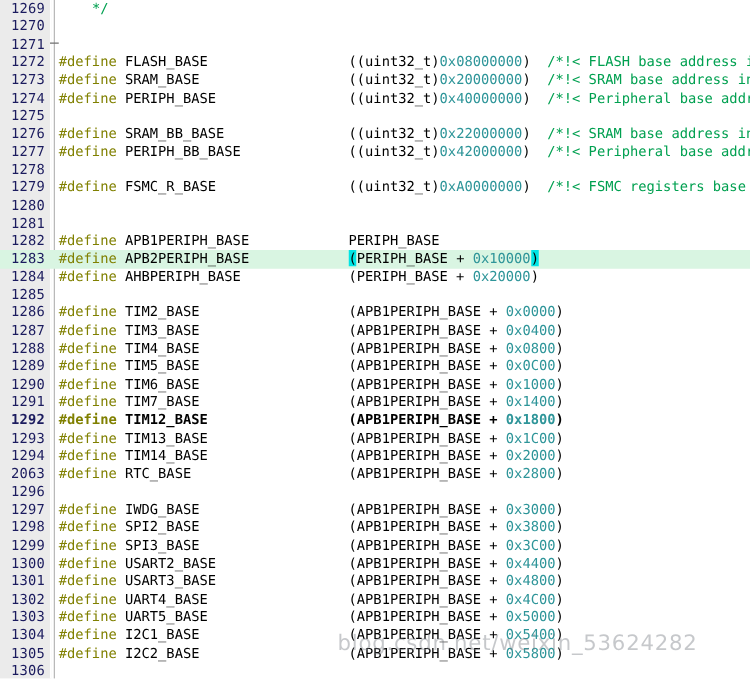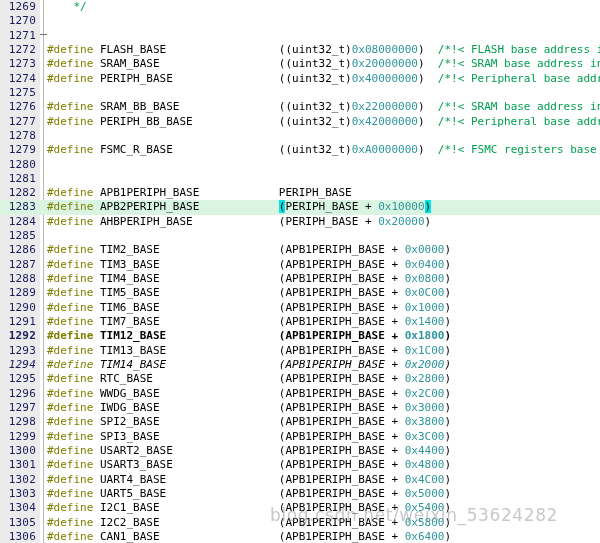--- a/index.html
+++ b/index.html
@@ -115,28 +115,28 @@
       <div class="line" style="top: 214.8px; position: absolute; left: 0px; width: 600px;"><span class="ln">1284</span><span class="code"><span class="kw">#define </span><span class="id">AHBPERIPH_BASE</span><span class="punc">             </span><span class="punc">(</span><span class="id">PERIPH_BASE + </span><span class="num">0x20000</span><span class="punc">)</span></span></div>
       <div class="line" style="top: 229.12px; position: absolute; left: 0px; width: 600px;"><span class="ln">1285</span><span class="code"></span></div>
       <div class="line" style="top: 243.44px; position: absolute; left: 0px; width: 600px;"><span class="ln">1286</span><span class="code"><span class="kw">#define </span><span class="id">TIM2_BASE</span><span class="punc">                  </span><span class="punc">(</span><span class="id">APB1PERIPH_BASE + </span><span class="num">0x0000</span><span class="punc">)</span></span></div>
       <div class="line" style="top: 257.76px; position: absolute; left: 0px; width: 600px;"><span class="ln">1287</span><span class="code"><span class="kw">#define </span><span class="id">TIM3_BASE</span><span class="punc">                  </span><span class="punc">(</span><span class="id">APB1PERIPH_BASE + </span><span class="num">0x0400</span><span class="punc">)</span></span></div>
       <div class="line" style="top: 272.08px; position: absolute; left: 0px; width: 600px;"><span class="ln">1288</span><span class="code"><span class="kw">#define </span><span class="id">TIM4_BASE</span><span class="punc">                  </span><span class="punc">(</span><span class="id">APB1PERIPH_BASE + </span><span class="num">0x0800</span><span class="punc">)</span></span></div>
       <div class="line" style="top: 286.4px; position: absolute; left: 0px; width: 600px;"><span class="ln">1289</span><span class="code"><span class="kw">#define </span><span class="id">TIM5_BASE</span><span class="punc">                  </span><span class="punc">(</span><span class="id">APB1PERIPH_BASE + </span><span class="num">0x0C00</span><span class="punc">)</span></span></div>
       <div class="line" style="top: 300.72px; position: absolute; left: 0px; width: 600px;"><span class="ln">1290</span><span class="code"><span class="kw">#define </span><span class="id">TIM6_BASE</span><span class="punc">                  </span><span class="punc">(</span><span class="id">APB1PERIPH_BASE + </span><span class="num">0x1000</span><span class="punc">)</span></span></div>
       <div class="line" style="top: 315.04px; position: absolute; left: 0px; width: 486px;"><span class="ln">1291</span><span class="code"><span class="kw">#define </span><span class="id">TIM7_BASE</span><span class="punc">                  </span><span class="punc">(</span><span class="id">APB1PERIPH_BASE + </span><span class="num">0x1400</span><span class="punc">)</span></span></div>
       <div class="line" style="top: 329.36px; position: absolute; left: 0px; width: 600px; font-weight: bold;"><span class="ln">1292</span><span class="code"><span class="kw">#define </span><span class="id">TIM12_BASE</span><span class="punc">                 </span><span class="punc">(</span><span class="id">APB1PERIPH_BASE + </span><span class="num">0x1800</span><span class="punc">)</span></span></div>
       <div class="line" style="top: 343.68px; position: absolute; left: 0px; width: 600px;"><span class="ln">1293</span><span class="code"><span class="kw">#define </span><span class="id">TIM13_BASE</span><span class="punc">                 </span><span class="punc">(</span><span class="id">APB1PERIPH_BASE + </span><span class="num">0x1C00</span><span class="punc">)</span></span></div>
-      <div class="line" style="top: 358px; position: absolute; left: 0px; width: 600px; font-style: italic;"><span class="ln">1294</span><span class="code"><span class="kw">#define </span><span class="id">TIM14_BASE</span><span class="punc">                 </span><span class="punc">(</span><span class="id">APB1PERIPH_BASE + </span><span class="num">0x2000</span><span class="punc">)</span></span></div>
-      <div class="line" style="top: 372.32px; position: absolute; left: 0px; width: 600px;"><span class="ln">1295</span><span class="code"><span class="kw">#define </span><span class="id">RTC_BASE</span><span class="punc">                   </span><span class="punc">(</span><span class="id">APB1PERIPH_BASE + </span><span class="num">0x2800</span><span class="punc">)</span></span></div>
-      <div class="line" style="top: 386.64px; position: absolute; left: 0px; width: 600px;"><span class="ln">1296</span><span class="code"><span class="kw">#define </span><span class="id">WWDG_BASE</span><span class="punc">                  </span><span class="punc">(</span><span class="id">APB1PERIPH_BASE + </span><span class="num">0x2C00</span><span class="punc">)</span></span></div>
+      <div class="line" style="top: 358px; position: absolute; left: 0px; width: 600px;"><span class="ln">1294</span><span class="code"><span class="kw">#define </span><span class="id">TIM14_BASE</span><span class="punc">                 </span><span class="punc">(</span><span class="id">APB1PERIPH_BASE + </span><span class="num">0x2000</span><span class="punc">)</span></span></div>
+      <div class="line" style="top: 372.32px; position: absolute; left: 0px; width: 600px;"><span class="ln">2063</span><span class="code"><span class="kw">#define </span><span class="id">RTC_BASE</span><span class="punc">                   </span><span class="punc">(</span><span class="id">APB1PERIPH_BASE + </span><span class="num">0x2800</span><span class="punc">)</span></span></div>
+      <div class="line" style="top: 386.64px; position: absolute; left: 0px; width: 600px;"><span class="ln">1296</span></div>
       <div class="line" style="top: 400.96px; position: absolute; left: 0px; width: 600px;"><span class="ln">1297</span><span class="code"><span class="kw">#define </span><span class="id">IWDG_BASE</span><span class="punc">                  </span><span class="punc">(</span><span class="id">APB1PERIPH_BASE + </span><span class="num">0x3000</span><span class="punc">)</span></span></div>
       <div class="line" style="top: 415.28px; position: absolute; left: 0px; width: 600px; padding-left: 42px;"><span class="ln">1298</span><span class="code"><span class="kw">#define </span><span class="id">SPI2_BASE</span><span class="punc">                  </span><span class="punc">(</span><span class="id">APB1PERIPH_BASE + </span><span class="num">0x3800</span><span class="punc">)</span></span></div>
       <div class="line" style="top: 429.6px; position: absolute; left: 0px; width: 600px;"><span class="ln">1299</span><span class="code"><span class="kw">#define </span><span class="id">SPI3_BASE</span><span class="punc">                  </span><span class="punc">(</span><span class="id">APB1PERIPH_BASE + </span><span class="num">0x3C00</span><span class="punc">)</span></span></div>
       <div class="line" style="top: 443.92px; position: absolute; left: 0px; width: 600px;"><span class="ln">1300</span><span class="code"><span class="kw">#define </span><span class="id">USART2_BASE</span><span class="punc">                </span><span class="punc">(</span><span class="id">APB1PERIPH_BASE + </span><span class="num">0x4400</span><span class="punc">)</span></span></div>
       <div class="line" style="top: 458.24px; position: absolute; left: 0px; width: 600px;"><span class="ln">1301</span><span class="code"><span class="kw">#define </span><span class="id">USART3_BASE</span><span class="punc">                </span><span class="punc">(</span><span class="id">APB1PERIPH_BASE + </span><span class="num">0x4800</span><span class="punc">)</span></span></div>
       <div class="line" style="top: 472.56px; position: absolute; left: 0px; width: 600px;"><span class="ln">1302</span><span class="code"><span class="kw">#define </span><span class="id">UART4_BASE</span><span class="punc">                 </span><span class="punc">(</span><span class="id">APB1PERIPH_BASE + </span><span class="num">0x4C00</span><span class="punc">)</span></span></div>
       <div class="line" style="top: 486.88px; position: absolute; left: 0px; width: 600px;"><span class="ln">1303</span><span class="code"><span class="kw">#define </span><span class="id">UART5_BASE</span><span class="punc">                 </span><span class="punc">(</span><span class="id">APB1PERIPH_BASE + </span><span class="num">0x5000</span><span class="punc">)</span></span></div>
       <div class="line" style="top: 501.2px; position: absolute; left: 0px; width: 600px;"><span class="ln">1304</span><span class="code"><span class="kw">#define </span><span class="id">I2C1_BASE</span><span class="punc">                  </span><span class="punc">(</span><span class="id">APB1PERIPH_BASE + </span><span class="num">0x5400</span><span class="punc">)</span></span></div>
       <div class="line" style="top: 515.52px; position: absolute; left: 0px; width: 600px;"><span class="ln">1305</span><span class="code"><span class="kw">#define </span><span class="id">I2C2_BASE</span><span class="punc">                  </span><span class="punc">(</span><span class="id">APB1PERIPH_BASE + </span><span class="num">0x5800</span><span class="punc">)</span></span></div>
-      <div class="line" style="top: 529.84px; position: absolute; left: 0px; width: 600px;"><span class="ln">1306</span><span class="code"><span class="kw">#define </span><span class="id">CAN1_BASE</span><span class="punc">                  </span><span class="punc">(</span><span class="id">APB1PERIPH_BASE + </span><span class="num">0x6400</span><span class="punc">)</span></span></div>
+      <div class="line" style="top: 529.84px; position: absolute; left: 0px; width: 600px;"><span class="ln">1306</span></div>
     </div>
   <div class="watermark">blog.csdn.net/weixin_53624282</div>
 </div>
 
 </body></html>

